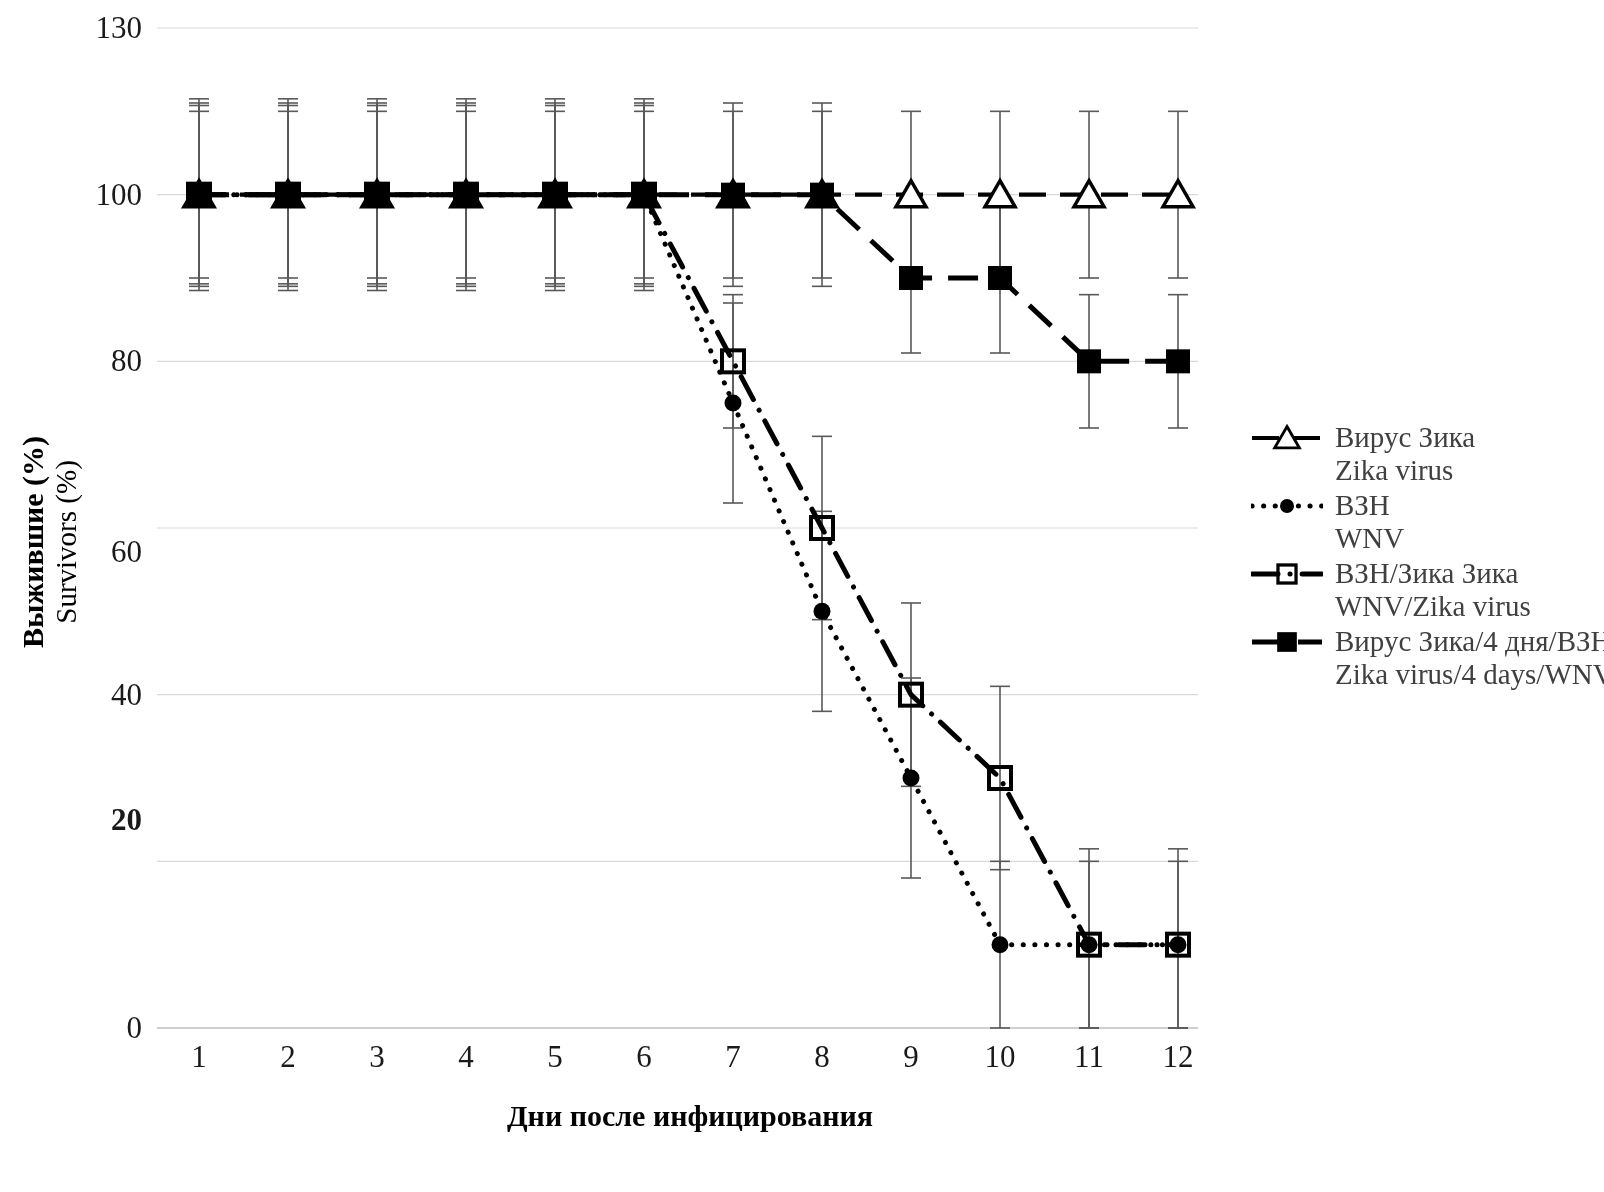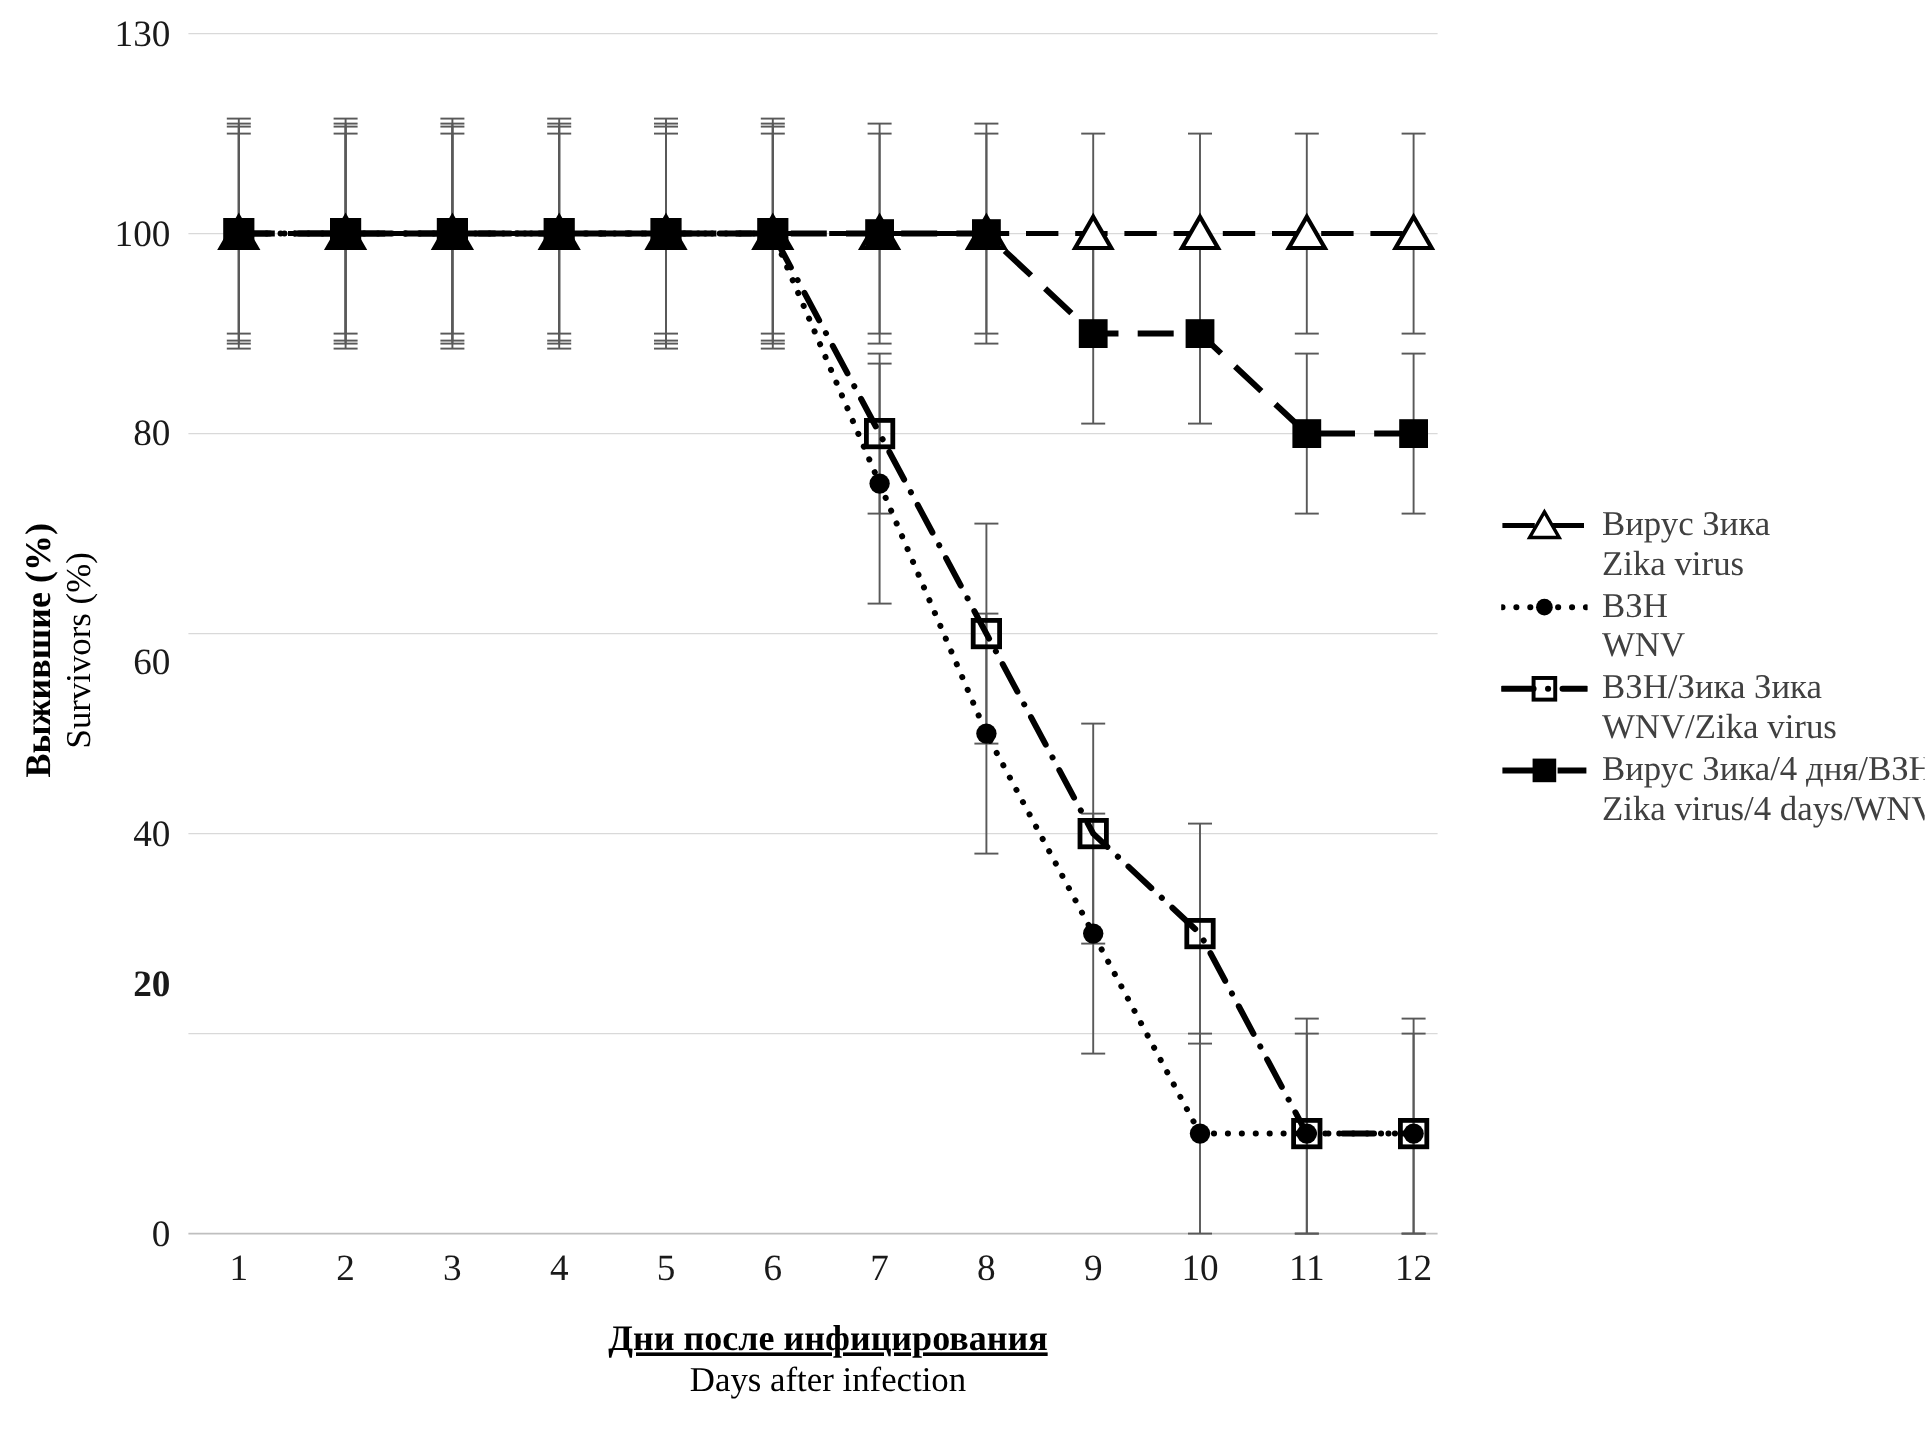--- a/index.html
+++ b/index.html
@@ -46,21 +46,21 @@
   .y-title .en { font-weight: normal; font-size: 29px; line-height: 32px; }
 
   .x-title {
     position: absolute;
     left: 390px;
     top: 1098px;
     width: 600px;
     text-align: center;
     color: #000;
   }
-  .x-title .ru { font-weight: bold; font-size: 30px; line-height: 36px; text-decoration: underline; }
+  .x-title .ru { font-weight: bold; font-size: 30px; line-height: 36px; }
   .x-title .en { font-weight: normal; font-size: 29px; line-height: 33px; }
 
   #legend {
     position: absolute;
     left: 1251px;
     top: 421px;
   }
   .legend-item {
     display: flex;
     align-items: flex-start;
@@ -306,21 +306,20 @@
       <div class="xtick" style="left: 1148px; top: 1040px;">12</div>
     </div>
 
   <div class="y-title">
     <div class="ru">Выжившие (%)</div>
     <div class="en">Survivors (%)</div>
   </div>
 
   <div class="x-title">
     <div class="ru">Дни после инфицирования</div>
-    <div class="en">Days after infection</div>
   </div>
 
   <div id="legend">
       <div class="legend-item">
         <svg width="72" height="32" class="legend-swatch">
           <line x1="1" x2="71" y1="16" y2="16" stroke="#000000" stroke-width="4.2" stroke-dasharray="27 14" stroke-linecap="butt"></line>
           <path d="M 0 -14 L 15 12 L -15 12 Z" fill="#ffffff" stroke="#000000" stroke-width="3.5" stroke-linejoin="miter" transform="translate(36,16) scale(0.82)"></path>
         </svg>
         <div class="legend-text">
           <div class="ru">Вирус Зика</div>

